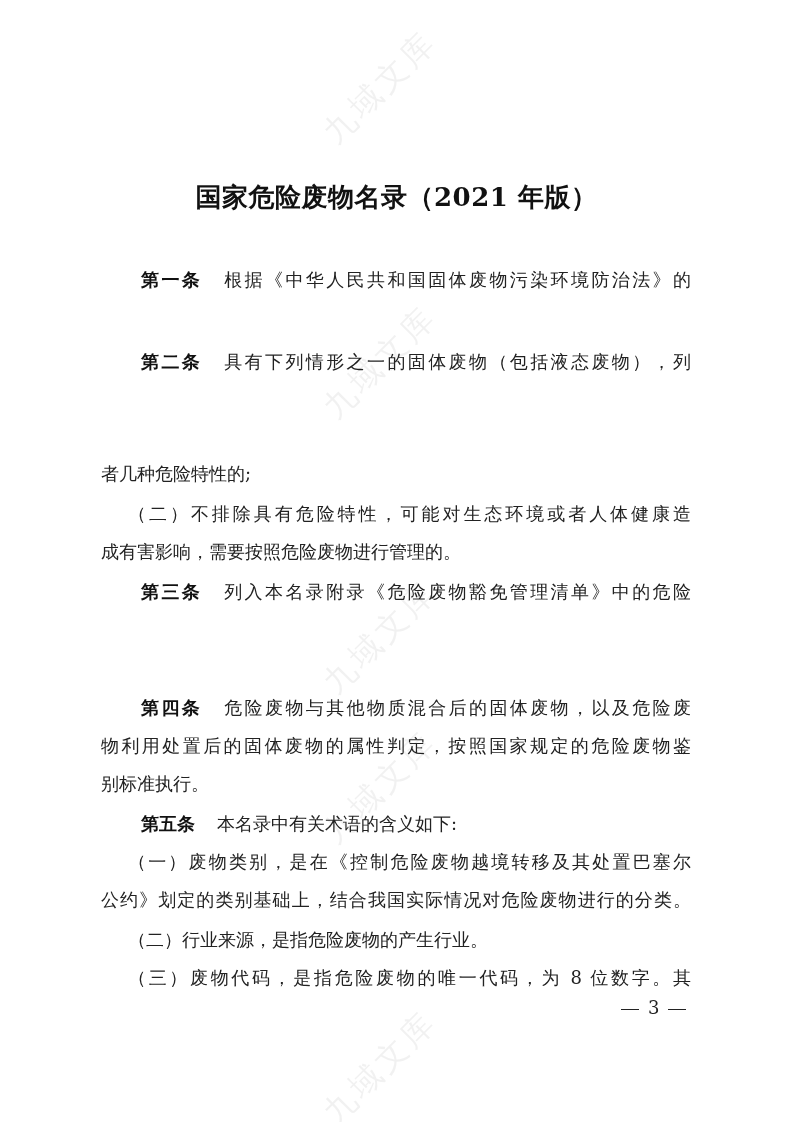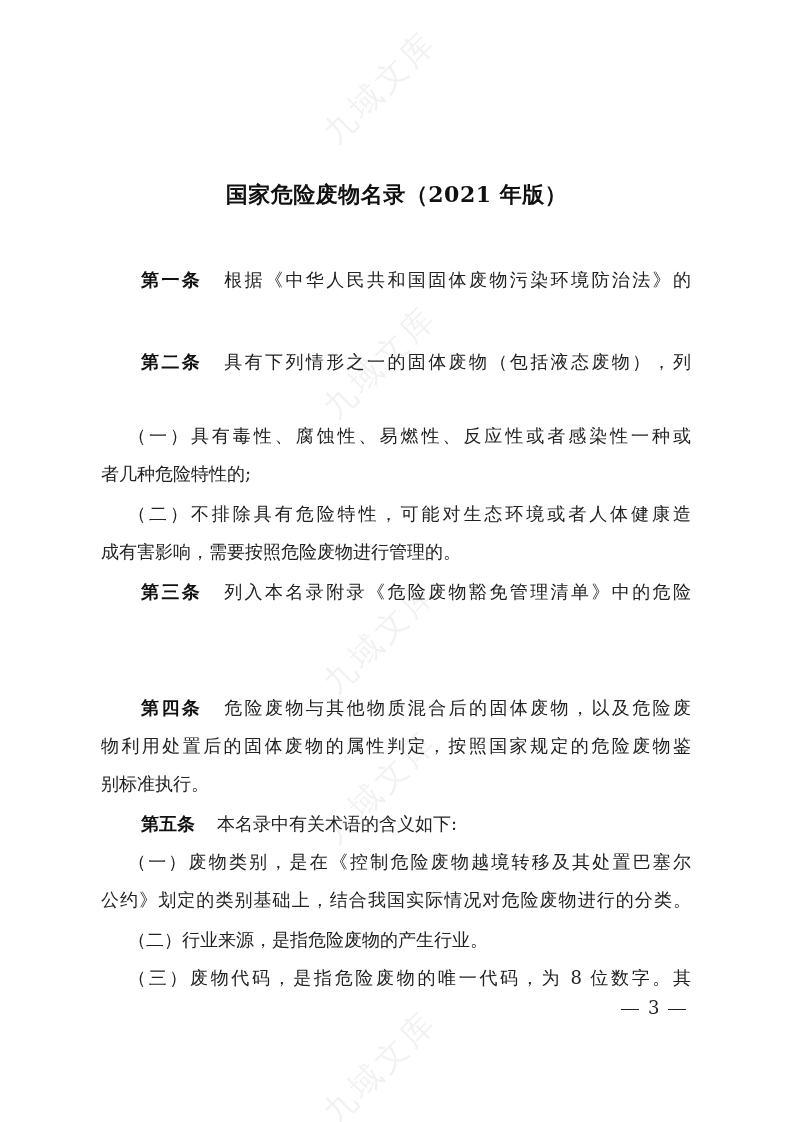--- a/index.html
+++ b/index.html
@@ -35,21 +35,21 @@
       user-select: none;
     }
     .title {
       position: absolute;
       left: 0;
       width: 793px;
       top: 180px;
       text-align: center;
       font-family: "DejaVu Serif", "Liberation Serif", serif;
       font-weight: bold;
-      font-size: 22px;
+      font-size: 26px;
       color: #111;
       letter-spacing: 0.5px;
     }
     .line {
       position: absolute;
       left: 101px;
       width: 590px;
       font-size: 18px;
       line-height: 24px;
       height: 24px;
@@ -104,21 +104,20 @@
 
   <div class="title">国家危险废物名录（2021 年版）</div>
 
   <div class="line indent" style="top:268px;">
     <span class="article-label">第一条</span><span>根据《中华人民共和国固体废物污染环境防治法》的</span>
   </div>
 
   <div class="line indent" style="top:350px;">
     <span class="article-label">第二条</span><span>具有下列情形之一的固体废物（包括液态废物），列</span>
   </div>
-  <div class="line indent" style="top:424px; left:128px; width:563px;">（一）具有毒性、腐蚀性、易燃性、反应性或者感染性一种或</div>
   <div class="line last" style="top:462px;">者几种危险特性的;</div>
   <div class="line indent" style="top:502px; left:128px; width:563px;">（二）不排除具有危险特性，可能对生态环境或者人体健康造</div>
   <div class="line last" style="top:540px;">成有害影响，需要按照危险废物进行管理的。</div>
 
   <div class="line indent" style="top:580px;">
     <span class="article-label">第三条</span><span>列入本名录附录《危险废物豁免管理清单》中的危险</span>
   </div>
 
   <div class="line indent" style="top:696px;">
     <span class="article-label">第四条</span><span>危险废物与其他物质混合后的固体废物，以及危险废</span>

